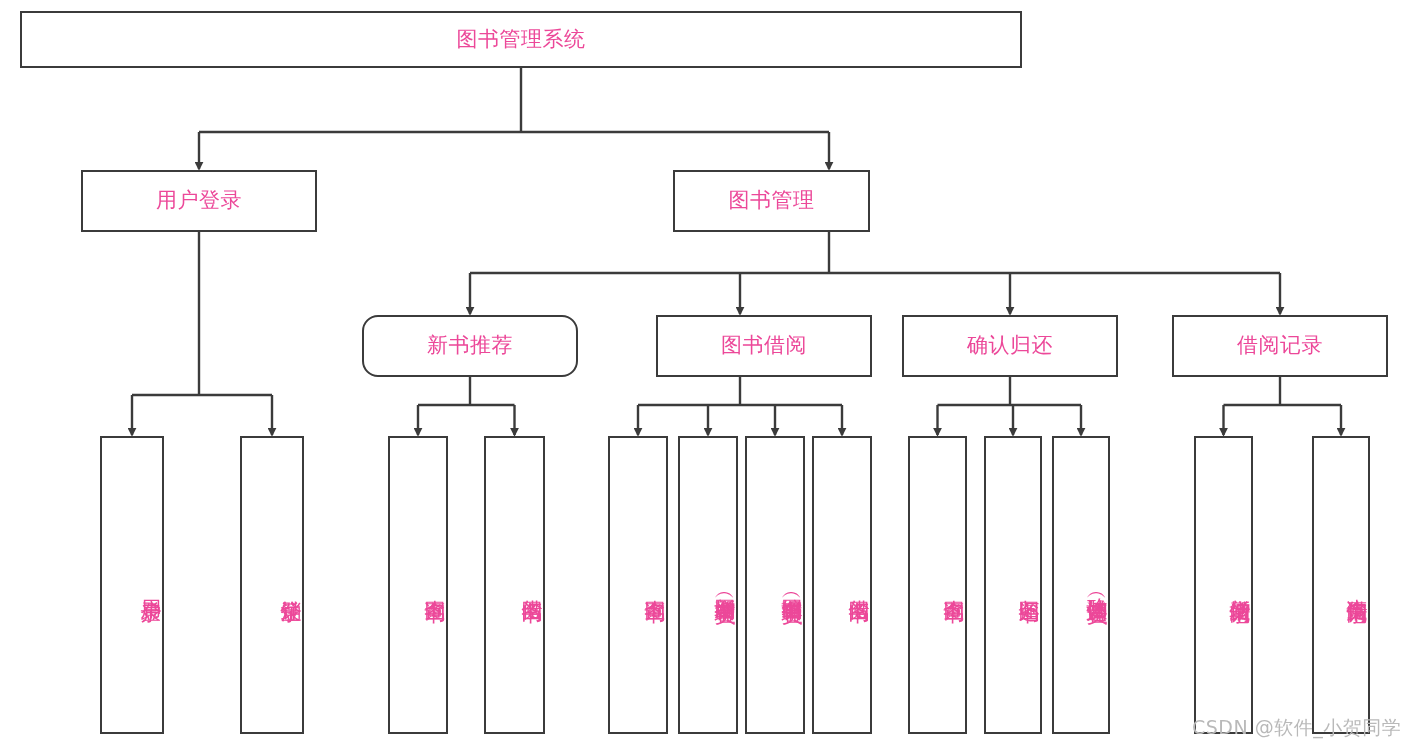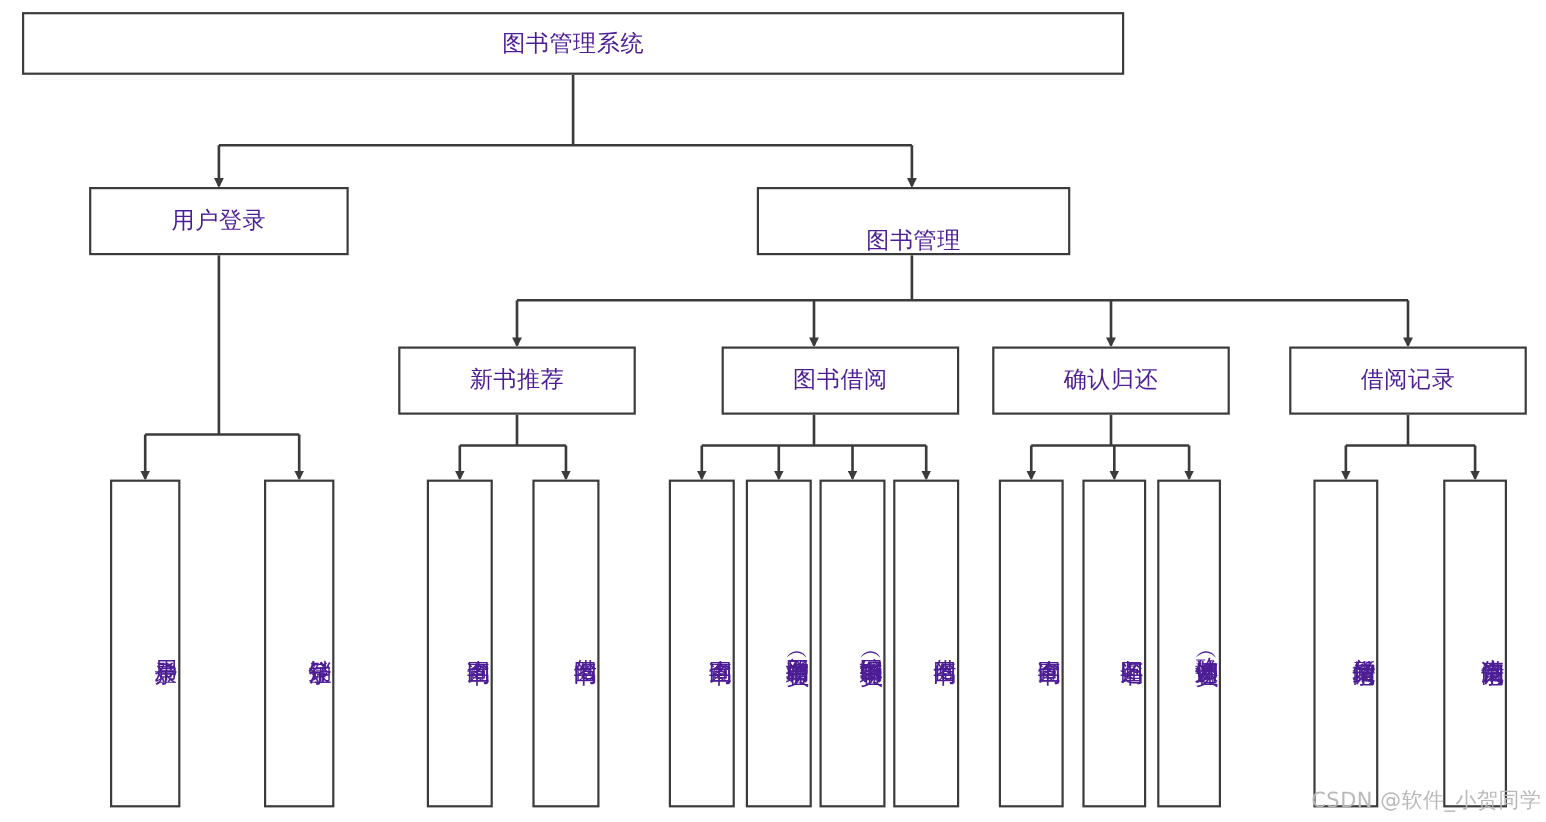--- a/index.html
+++ b/index.html
@@ -27,21 +27,21 @@
     pointer-events: none;
   }
   .node {
     position: absolute;
     box-sizing: border-box;
     border: 2px solid #3b3b3b;
     background: #ffffff;
     display: flex;
     align-items: center;
     justify-content: center;
-    color: #4c1d95;
+    color: #ec4899;
     text-align: center;
   }
   .node.h {
     font-size: 21px;
     letter-spacing: 0.5px;
     line-height: 1.1;
   }
   .node.v {
     writing-mode: vertical-rl;
     text-orientation: upright;
@@ -115,24 +115,24 @@
       </g>
   </svg>
 
   <div id="node-layer">
       <div class="node h" style="left: 20px; top: 11px; width: 1002px; height: 57px;">
         <span class="htext">图书管理系统</span>
       </div>
       <div class="node h" style="left: 81px; top: 170px; width: 236px; height: 62px;">
         <span class="htext">用户登录</span>
       </div>
-      <div class="node h" style="left: 688px; top: 170px; width: 285px; height: 62px; align-items: flex-end;">
+      <div class="node h" style="left: 673px; top: 170px; width: 197px; height: 62px;">
         <span class="htext">图书管理</span>
       </div>
-      <div class="node h" style="left: 362px; top: 315px; width: 216px; height: 62px;">
+      <div class="node h" style="left: 362px; top: 315px; width: 216px; height: 62px; border-radius: 16px;">
         <span class="htext">新书推荐</span>
       </div>
       <div class="node h" style="left: 632px; top: 315px; width: 216px; height: 62px; margin-left: 24px;">
         <span class="htext">图书借阅</span>
       </div>
       <div class="node h" style="left: 902px; top: 315px; width: 216px; height: 62px;">
         <span class="htext">确认归还</span>
       </div>
       <div class="node h" style="left: 1172px; top: 315px; width: 216px; height: 62px;">
         <span class="htext">借阅记录</span>

